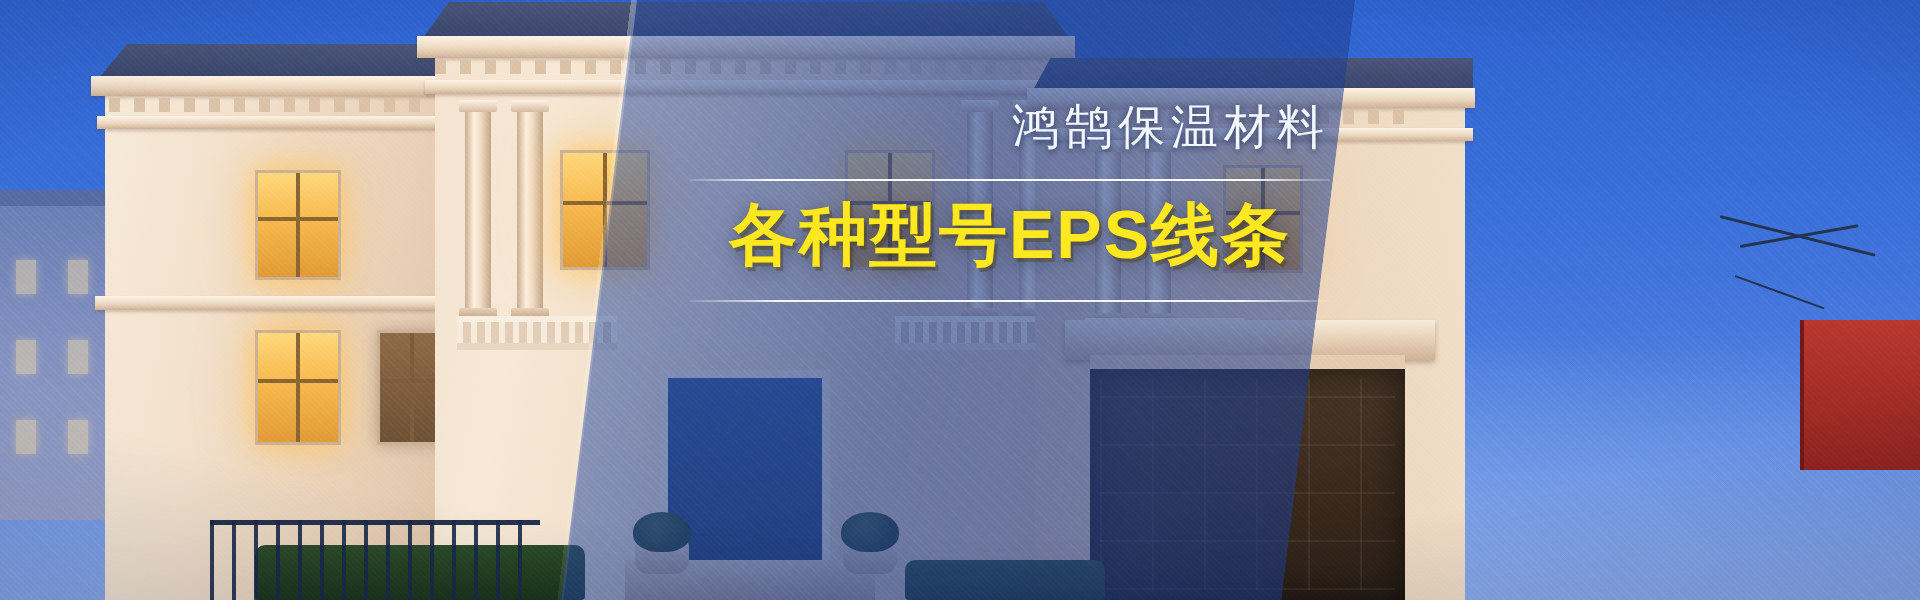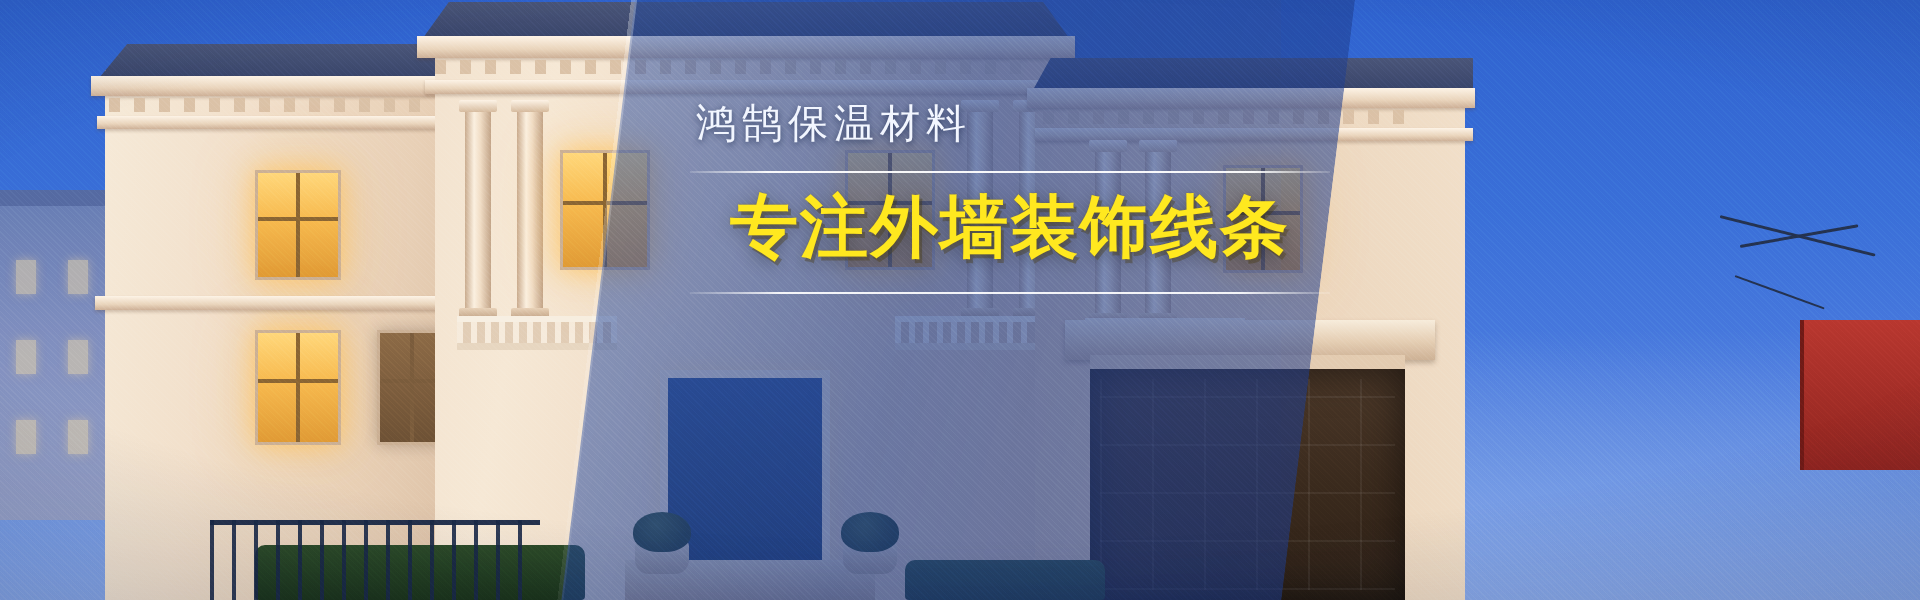--- a/index.html
+++ b/index.html
@@ -198,26 +198,26 @@
     transform:skewX(-7deg);transform-origin:top left;
   }
 
   
   .copy{
     position:absolute;left:690px;top:96px;width:640px;
     text-align:center;
     z-index:8;
   }
   .sub-top{
-    font-size:40px;
+    font-size:47px;
     letter-spacing:6px;
     color:#f2f6ff;
     text-shadow:0 2px 6px rgba(10,25,60,.65);
     white-space:nowrap;
-    text-align:left;
+    text-align:right;
     padding-left:6px;
   }
   .rule{
     height:2px;margin:20px 0 14px 0;
     background:linear-gradient(90deg, rgba(255,255,255,.15) 0%, rgba(255,255,255,.95) 12%, rgba(255,255,255,.95) 88%, rgba(255,255,255,.15) 100%);
   }
   .head-line{
     font-size:68px;
     font-weight:bold;
     line-height:1.16;
@@ -402,22 +402,22 @@
 
   <div class="copy-panel"></div>
   <div class="copy-panel-edge"></div>
 
   <div class="copy">
 
     <div class="sub-top">鸿鹄保温材料</div>
 
     <div class="rule"></div>
 
-
-    <div class="head-line">专注外墙装饰线条</div>
+    <div class="head-line">各种型号EPS线条</div>
+
 
     <div class="rule2"></div>
 
   </div>
 
   <div class="texture"></div>
   <div class="vignette"></div>
 </div>
 
 </body></html>

